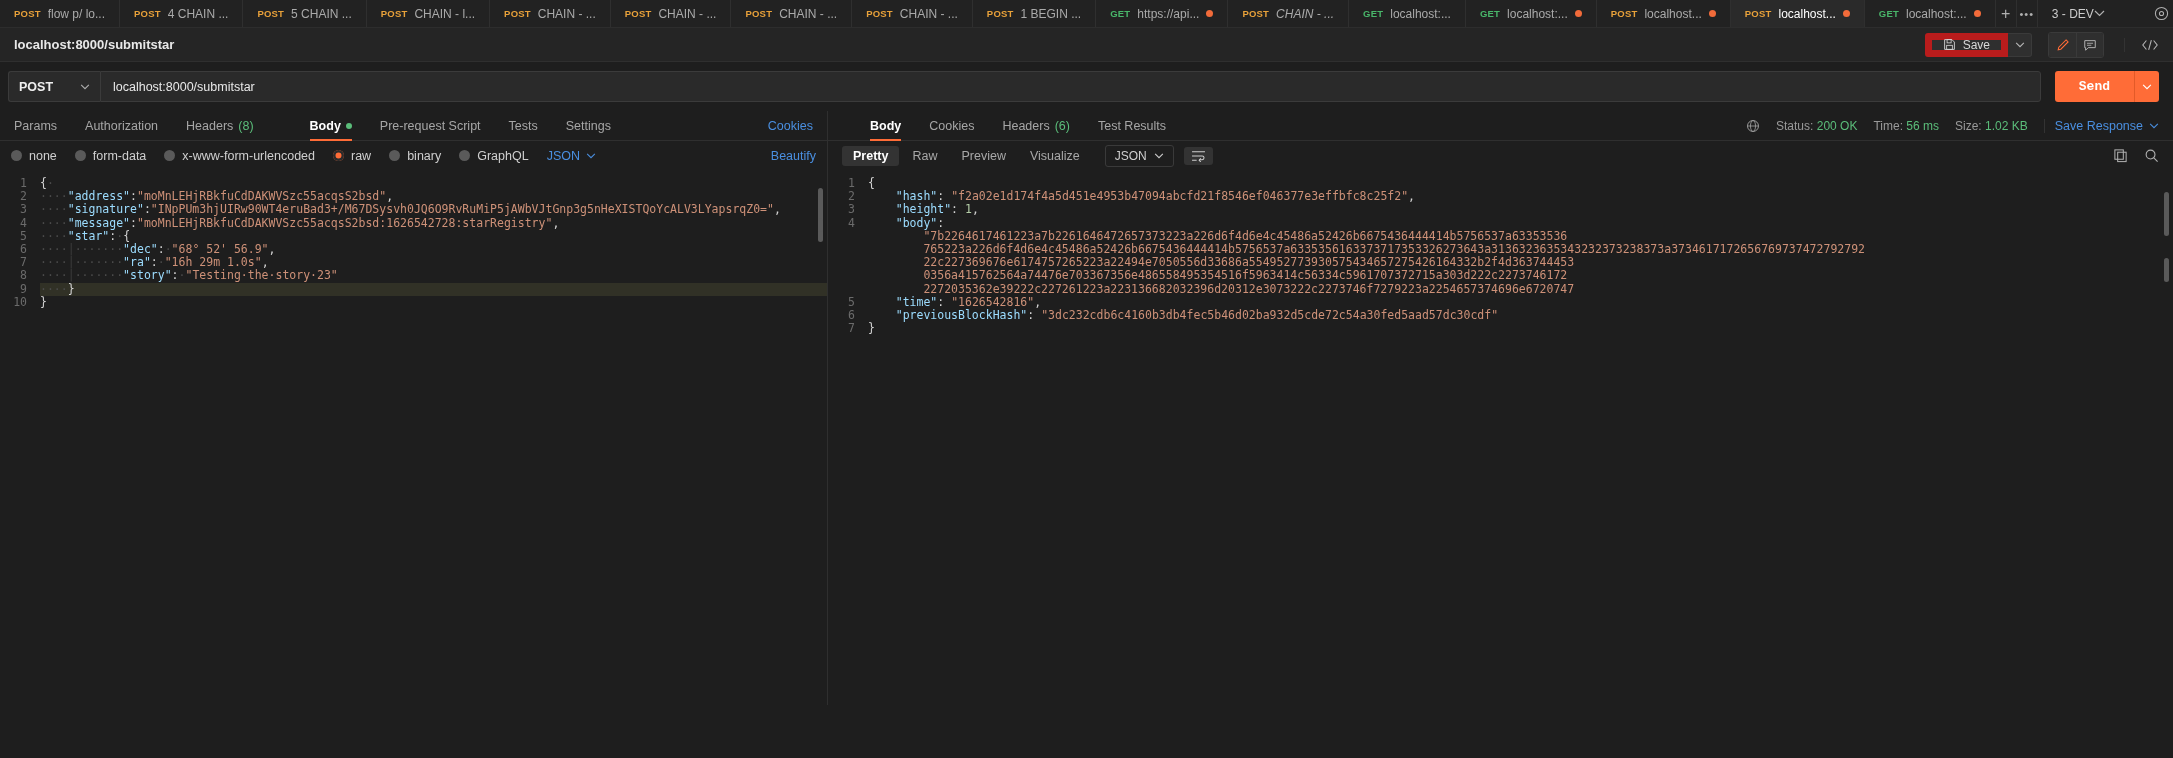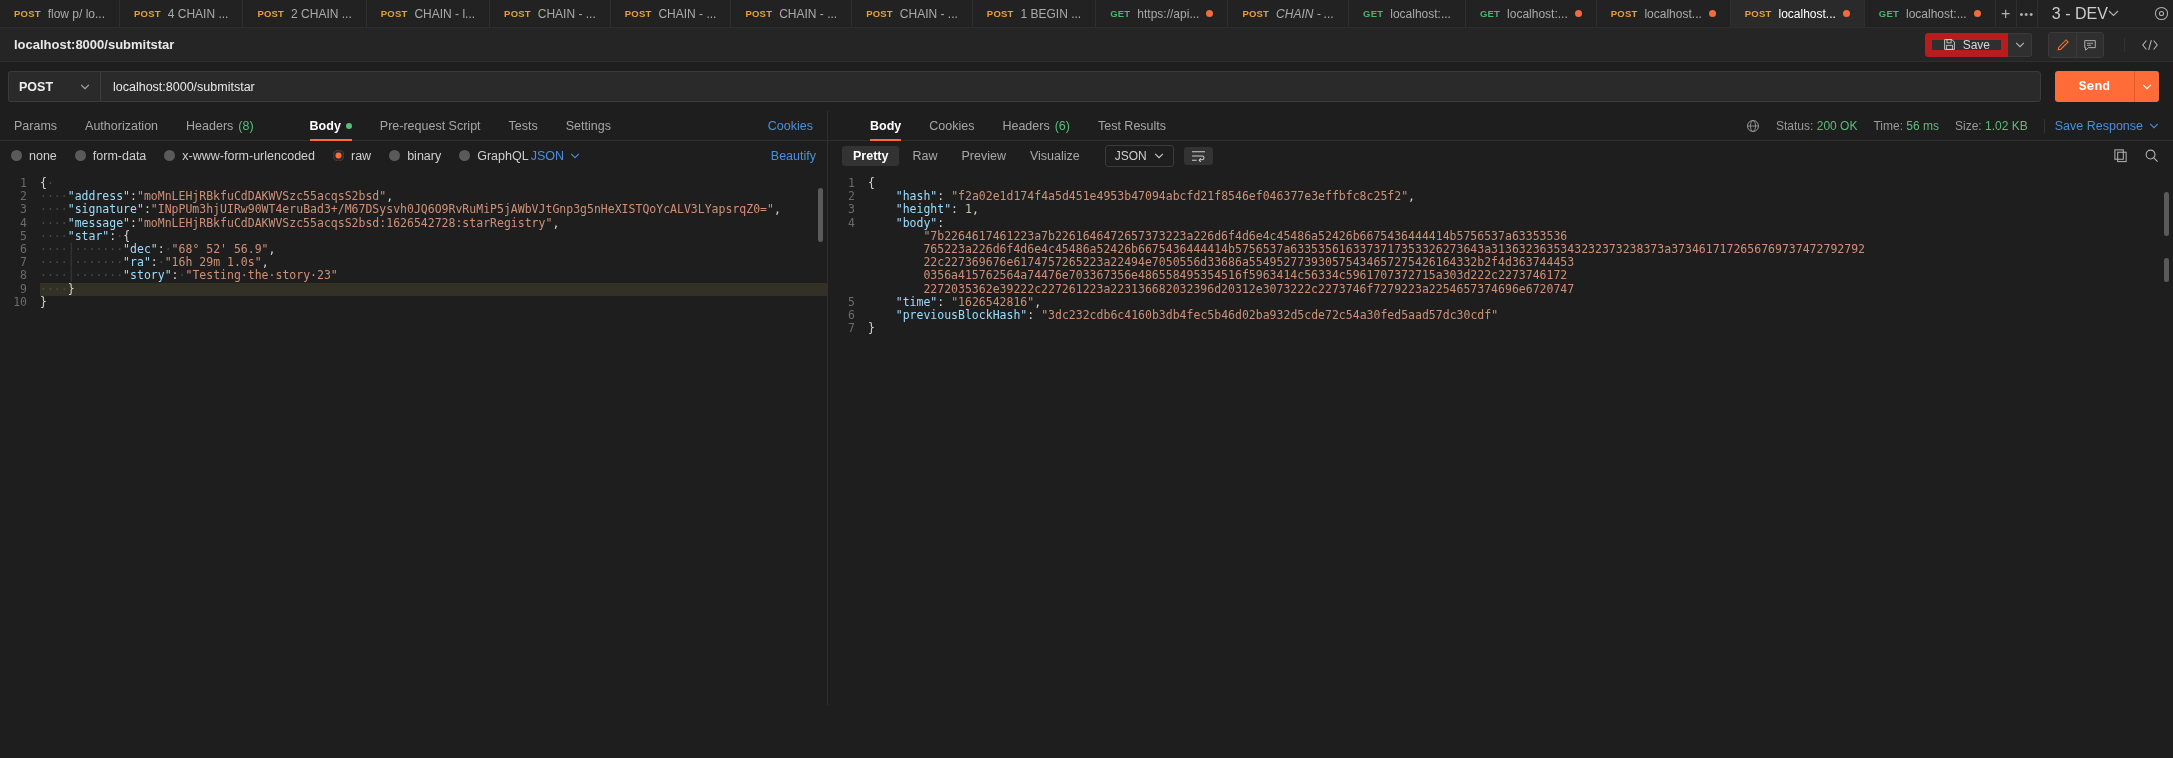--- a/index.html
+++ b/index.html
@@ -49,21 +49,21 @@
     background: #f26b3a; flex: 0 0 auto;
   }
   .tab-plus, .tab-more {
     display: flex; align-items: center; justify-content: center;
     width: 36px; color: #b0b0b0; font-size: 16px; cursor: pointer;
     border-right: 1px solid #2f2f2f;
   }
   .tab-more { font-size: 11px; letter-spacing: 1px; }
   .env-select {
     display: flex; align-items: center; justify-content: flex-start;
-    width: 175px; padding: 0 14px; font-size: 16px; color: #cccccc;
+    width: 175px; padding: 0 14px; font-size: 12px; color: #cccccc;
     cursor: pointer;
   }
   .env-eye {
     width: 40px; display: flex; align-items: center; justify-content: center;
     color: #b0b0b0; cursor: pointer;
   }
   .tabstrip-spacer { flex: 1 1 auto; }
 
   
   .reqheader {
@@ -164,21 +164,21 @@
   }
   .cnt-green { color: #5bbd7a; }
   .dot-green { width: 6px; height: 6px; border-radius: 50%; background: #5bbd7a; }
   .tabrow-spacer { flex: 1 1 auto; }
   .link-blue { color: #4a8fe0; font-size: 12.5px; cursor: pointer; }
 
   
   .bodytyperow {
     display: flex; align-items: center;
     height: 29px; padding: 0 11px;
-    gap: 2px;
+    gap: 18px;
   }
   .radio-item {
     display: flex; align-items: center; gap: 7px;
     font-size: 12.5px; color: #cfcfcf; cursor: pointer;
   }
   .radio {
     width: 11px; height: 11px; border-radius: 50%;
     background: #5a5a5a; flex: 0 0 auto;
   }
   .radio.on { background: #ff6c37; box-shadow: inset 0 0 0 2.5px #2b2b2b; }
@@ -261,21 +261,21 @@
       <div class="tab">
         <span class="method m-post">POST</span>
         <span class="tab-label">flow p/ lo...</span>
       </div>
       <div class="tab">
         <span class="method m-post">POST</span>
         <span class="tab-label">4 CHAIN ...</span>
       </div>
       <div class="tab">
         <span class="method m-post">POST</span>
-        <span class="tab-label">2 CHAIN ...</span>
+        <span class="tab-label">5 CHAIN ...</span>
       </div>
       <div class="tab">
         <span class="method m-post">POST</span>
         <span class="tab-label">CHAIN - l...</span>
       </div>
       <div class="tab">
         <span class="method m-post">POST</span>
         <span class="tab-label">CHAIN - ...</span>
       </div>
       <div class="tab">

